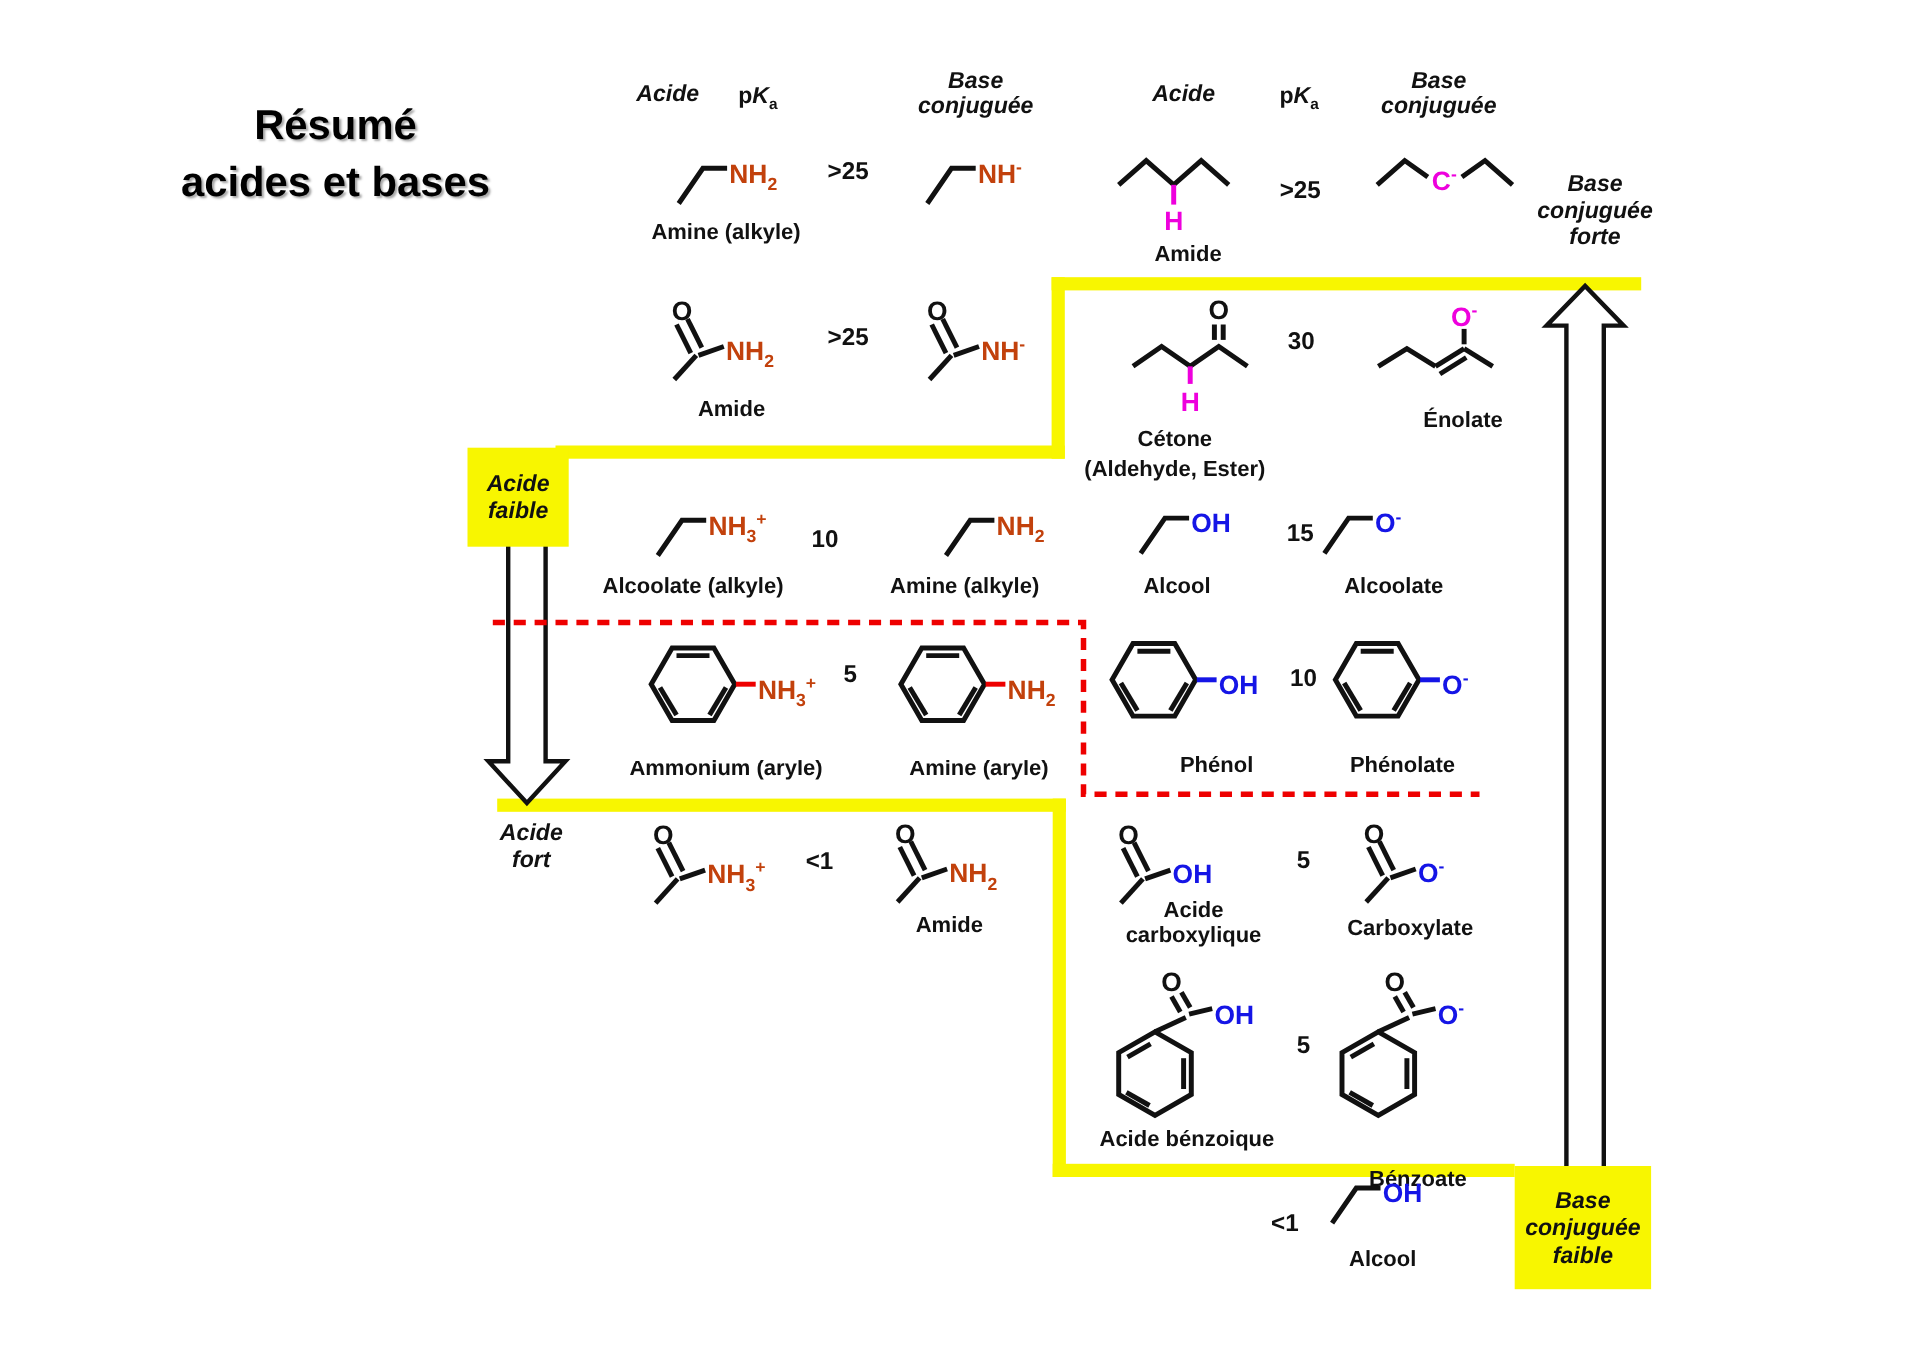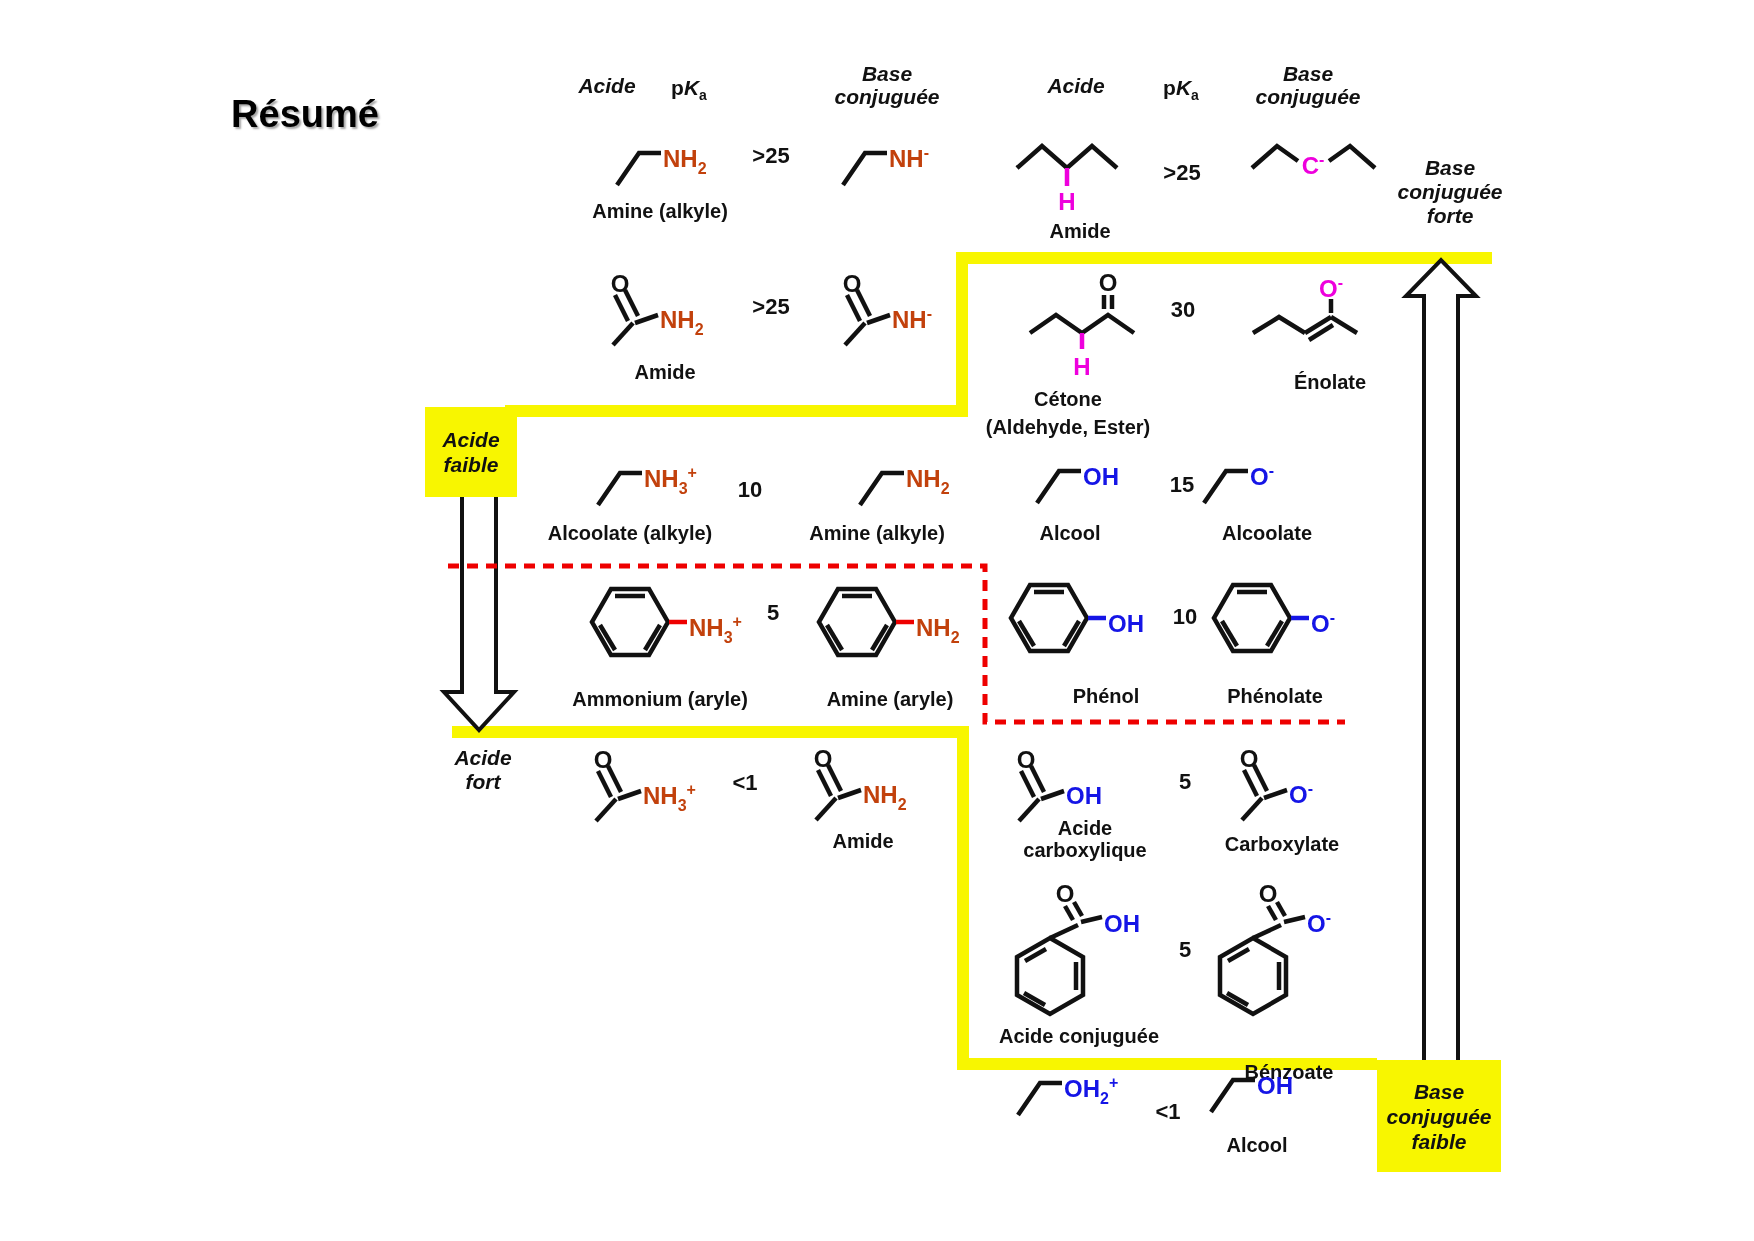--- a/index.html
+++ b/index.html
@@ -109,20 +109,21 @@
     <div class="boxtxt">
       <span>Base</span><br><span>conjuguée</span><br><span>faible</span>
     </div>
   </div>
 
   <svg id="dashes" class="layer" viewBox="0 0 1754 1241">
     <path class="dash" d="M448,566 L985,566 L985,722 L1345,722"></path>
   </svg>
 
   <div class="title" style="left:305px;top:93px">Résumé</div>
+  <div class="title" style="left:305px;top:145px">acides et bases</div>
 
   <div class="hdr" style="left:607px;top:74px">Acide</div>
   <div class="hdr" style="left:689px;top:76px"><span class="up">p</span><span>K</span><sub class="up">a</sub></div>
   <div class="hdr" style="left:887px;top:62px"><span>Base</span><br><span>conjuguée</span></div>
 
   <div class="hdr" style="left:1076px;top:74px">Acide</div>
   <div class="hdr" style="left:1181px;top:76px"><span class="up">p</span><span>K</span><sub class="up">a</sub></div>
   <div class="hdr" style="left:1308px;top:62px"><span>Base</span><br><span>conjuguée</span></div>
 
   <div class="sidelbl" style="left:1450px;top:156px">
@@ -310,29 +311,23 @@
     <span class="glabel blue" style="left:109px;top:28px"><span>OH</span><sub></sub><sup></sup></span>
   </div>
   <span class="pkav" style="left:1185px;top:937px">5</span>
   <div class="struct" style="left:1198px;top:876px;width:180px;height:150px">
     <svg width="130" height="150" viewBox="0 0 130 150">
         <use href="#g-benzoic"></use>
       </svg>
     <span class="glabel blk ctr" style="left:70px;top:4px">O</span>
     <span class="glabel blue" style="left:109px;top:28px"><span>O</span><sub></sub><sup>-</sup></span>
   </div>
-  <span class="rlbl" style="left:1079px;top:1025px">Acide conjuguée</span>
+  <span class="rlbl" style="left:1079px;top:1025px">Acide bénzoique</span>
   <span class="rlbl" style="left:1289px;top:1061px">Bénzoate</span>
 
-  <div class="struct" style="left:1010px;top:1063px;width:160px;height:60px">
-    <svg width="60" height="60" viewBox="0 0 60 60">
-        <use href="#g-ethyl"></use>
-      </svg>
-    <span class="glabel blue" style="left:54px;top:6px"><span>OH</span><sub>2</sub><sup>+</sup></span>
-  </div>
   <span class="pkav" style="left:1168px;top:1099px">&lt;1</span>
   <div class="struct" style="left:1203px;top:1060px;width:160px;height:60px">
     <svg width="60" height="60" viewBox="0 0 60 60">
         <use href="#g-ethyl"></use>
       </svg>
     <span class="glabel blue" style="left:54px;top:6px"><span>OH</span><sub></sub><sup></sup></span>
   </div>
   <span class="rlbl" style="left:1257px;top:1134px">Alcool</span>
 
 </div>

